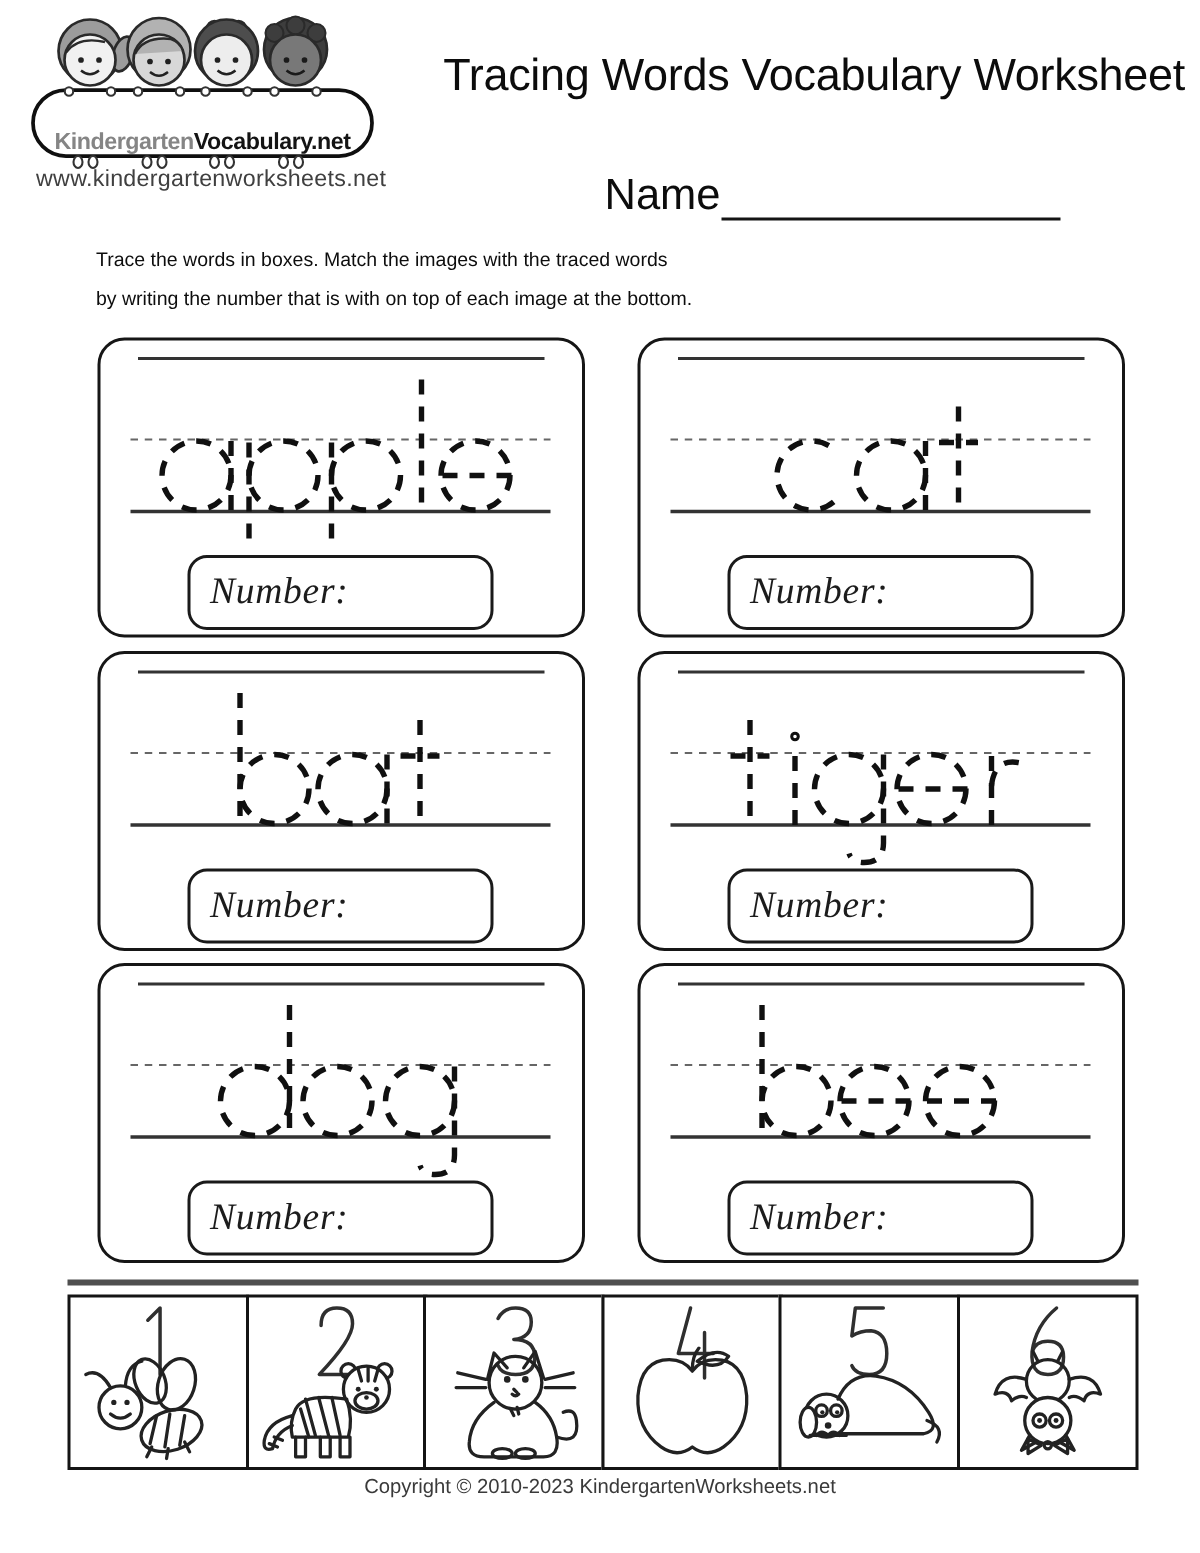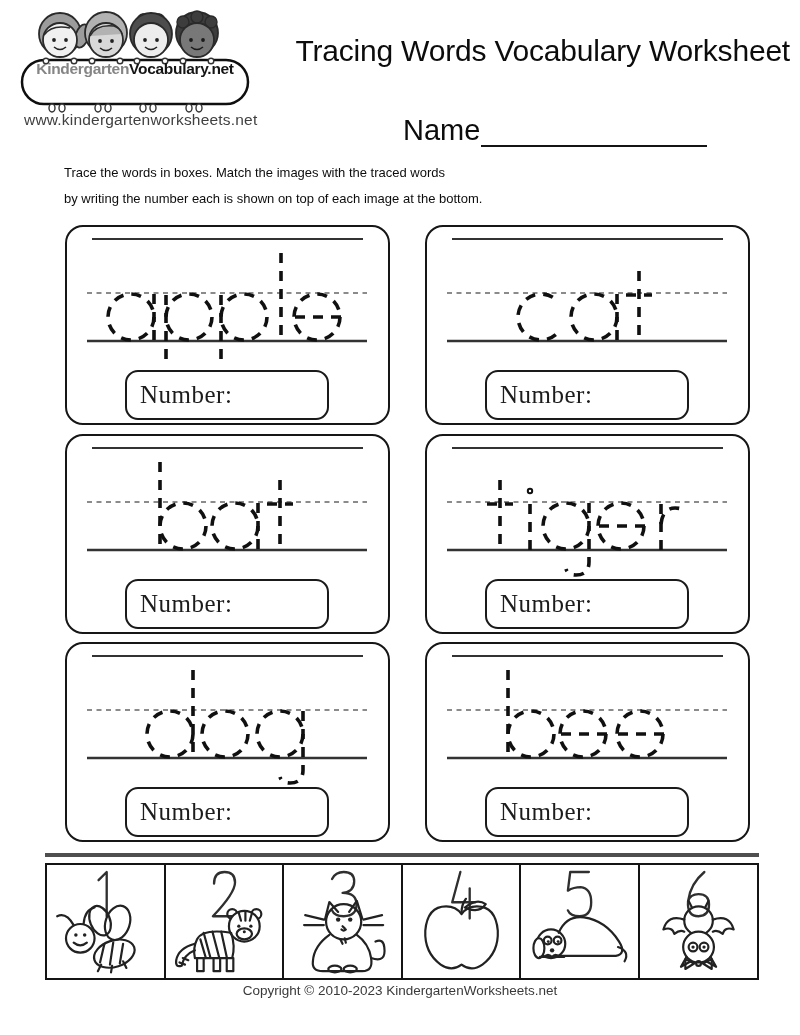--- a/index.html
+++ b/index.html
@@ -1,32 +1,32 @@
 <!DOCTYPE html>
 <html><head>
 <meta charset="utf-8">
 <style>
   html,body{margin:0;padding:0;background:#fff;}
   body{width:800px;height:1035px;position:relative;font-family:"Liberation Sans",sans-serif;color:#111;overflow:hidden;}
   .abs{position:absolute;}
 
   
   .logo-art{left:18px;top:6px;width:240px;height:115px;}
-  .brand-pill-text{left:22px;top:60px;width:226px;height:44px;display:flex;align-items:flex-start;justify-content:center;z-index:2;font-weight:bold;font-size:15.5px;letter-spacing:-0.3px;white-space:nowrap;}
+  .brand-pill-text{left:22px;top:60px;width:226px;height:44px;display:flex;align-items:flex-end;justify-content:center;z-index:2;font-weight:bold;font-size:15.5px;letter-spacing:-0.3px;white-space:nowrap;}
   .brand-gray{color:#858585;}
   .brand-black{color:#141414;}
   .site-url{left:24px;top:111px;font-size:15.5px;color:#404040;letter-spacing:0.2px;}
   .page-title{left:258px;top:34px;width:532px;font-size:30px;font-weight:300;color:#0c0c0c;letter-spacing:-0.2px;white-space:nowrap;text-align:right;}
   .name-row{left:403px;top:114px;width:304px;display:flex;align-items:flex-end;}
   .name-label{font-size:29px;font-weight:300;color:#0c0c0c;}
   .name-line{flex:1;border-bottom:2px solid #141414;height:30px;margin-left:1px;}
   .instructions{left:64px;top:160px;width:700px;font-size:13px;line-height:26px;color:#0d0d0d;}
 
   
-  .word-grid{left:65px;top:225px;display:grid;grid-template-columns:325px 325px;column-gap:35px;row-gap:8.5px;}
+  .word-grid{left:65px;top:225px;display:grid;grid-template-columns:325px 325px;column-gap:35px;row-gap:8.5px;font-style:italic;}
   .word-box{width:325px;height:200px;border:2.5px solid #161616;border-radius:18px;position:relative;box-sizing:border-box;background:#fff;}
   .word-svg{position:absolute;left:0;top:0;}
   .number-box{position:absolute;left:58px;top:143px;width:204px;height:50px;border:2px solid #1a1a1a;border-radius:13px;box-sizing:border-box;display:flex;align-items:center;background:#fff;}
   .number-label{font-family:"Liberation Serif",serif;font-size:25px;color:#1c1c1c;padding-left:13px;letter-spacing:0.5px;}
 
   
   .divider{left:45px;top:853px;width:714px;height:3.5px;background:#4f4f4f;}
   .img-row{left:45px;top:863px;width:714px;height:117px;display:flex;}
   .img-cell{flex:1;border:2.5px solid #141414;margin-left:-2.5px;background:#fff;box-sizing:border-box;}
   .img-cell:first-child{margin-left:0;}
@@ -193,21 +193,21 @@
 
 <h1 class="abs page-title" style="margin:0">Tracing Words Vocabulary Worksheet</h1>
 
 <div class="abs name-row">
   <span class="name-label">Name</span>
   <div class="name-line"></div>
 </div>
 
 <div class="abs instructions">
   <div>Trace the words in boxes. Match the images with the traced words</div>
-  <div>by writing the number each is shown on top of each image at the bottom.</div>
+  <div>by writing the number that is with on top of each image at the bottom.</div>
 </div>
 
 <div class="abs word-grid">
   <div class="word-box">
       <svg class="word-svg" width="320" height="200" viewBox="0 0 320 200">
         <line x1="25" y1="12" x2="296" y2="12" stroke="#333333" stroke-width="2"></line>
         <line x1="20" y1="66" x2="300" y2="66" stroke="#666666" stroke-width="1.3" stroke-dasharray="5 4.5"></line>
         <line x1="20" y1="114" x2="300" y2="114" stroke="#333333" stroke-width="2.4"></line>
         <g transform="translate(41,0)">
           <circle cx="23" cy="90" r="23" fill="none" stroke="#101010" stroke-width="3.6" stroke-dasharray="10 8"></circle>

